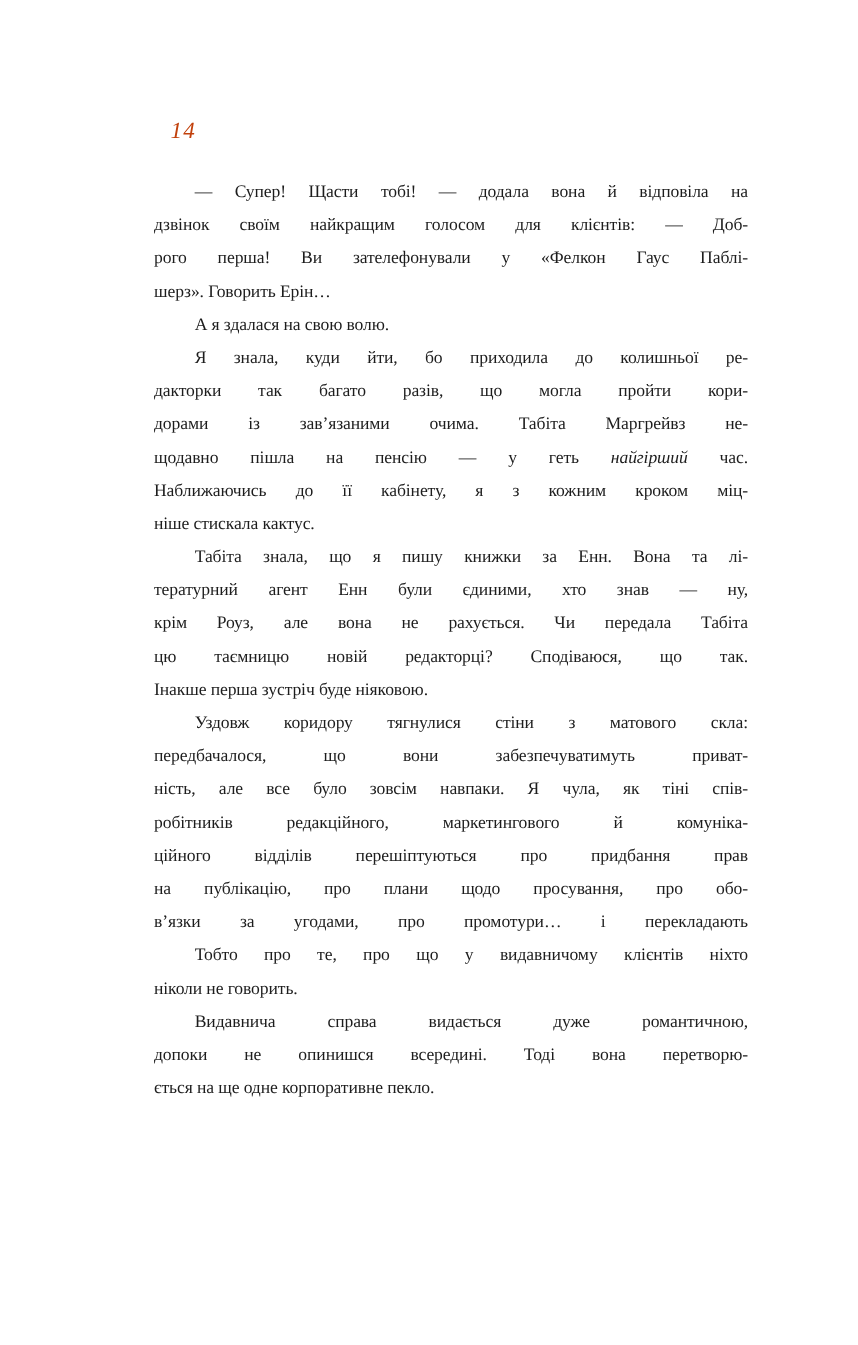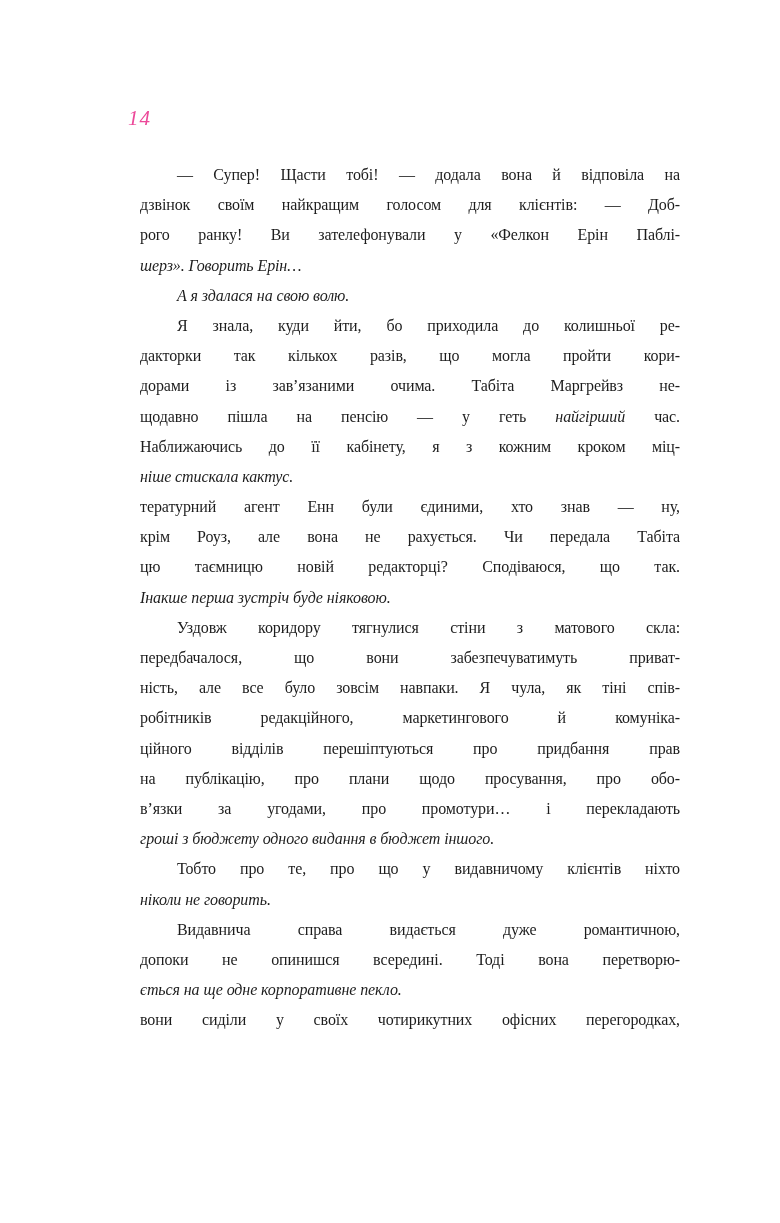--- a/index.html
+++ b/index.html
@@ -10,26 +10,26 @@
   .page {
     position: relative;
     width: 780px;
     height: 1223px;
     background: #ffffff;
     overflow: hidden;
     font-family: "Liberation Serif", "DejaVu Serif", serif;
   }
   .page-number {
     position: absolute;
-    left: 128px;
+    left: 155px;
     top: 106px;
     font-style: italic;
     font-size: 21px;
     line-height: 24px;
-    color: #ec4899;
+    color: #c2410c;
     letter-spacing: 1px;
   }
   .text-block {
     position: absolute;
     left: 140px;
     top: 160px;
     width: 540px;
     font-size: 16px;
     line-height: 30.2px;
     color: #1d1d1d;
@@ -40,55 +40,53 @@
     overflow: hidden;
     text-align: justify;
     text-align-last: justify;
     white-space: normal;
   }
   .line.indent {
     text-indent: 37px;
   }
   .line.para-end {
     text-align-last: left;
-    font-style: italic;
   }
   .line i {
     font-style: italic;
   }
 </style>
 </head>
 <body>
 
 <div class="page">
   <div class="page-number">14</div>
   <div class="text-block">
       <div class="line indent">— Супер! Щасти тобі! — додала вона й відповіла на</div>
       <div class="line">дзвінок своїм найкращим голосом для клієнтів: — Доб-</div>
-      <div class="line">рого ранку! Ви зателефонували у «Фелкон Ерін Паблі-</div>
+      <div class="line">рого перша! Ви зателефонували у «Фелкон Гаус Паблі-</div>
       <div class="line para-end">шерз». Говорить Ерін…</div>
       <div class="line indent para-end">А я здалася на свою волю.</div>
       <div class="line indent">Я знала, куди йти, бо приходила до колишньої ре-</div>
-      <div class="line">дакторки так кількох разів, що могла пройти кори-</div>
+      <div class="line">дакторки так багато разів, що могла пройти кори-</div>
       <div class="line">дорами із зав’язаними очима. Табіта Маргрейвз не-</div>
       <div class="line">щодавно пішла на пенсію — у геть <i>найгірший</i> час.</div>
       <div class="line">Наближаючись до її кабінету, я з кожним кроком міц-</div>
       <div class="line para-end">ніше стискала кактус.</div>
+      <div class="line indent">Табіта знала, що я пишу книжки за Енн. Вона та лі-</div>
       <div class="line">тературний агент Енн були єдиними, хто знав — ну,</div>
       <div class="line">крім Роуз, але вона не рахується. Чи передала Табіта</div>
       <div class="line">цю таємницю новій редакторці? Сподіваюся, що так.</div>
       <div class="line para-end">Інакше перша зустріч буде ніяковою.</div>
       <div class="line indent">Уздовж коридору тягнулися стіни з матового скла:</div>
       <div class="line">передбачалося, що вони забезпечуватимуть приват-</div>
       <div class="line">ність, але все було зовсім навпаки. Я чула, як тіні спів-</div>
       <div class="line">робітників редакційного, маркетингового й комуніка-</div>
       <div class="line">ційного відділів перешіптуються про придбання прав</div>
       <div class="line">на публікацію, про плани щодо просування, про обо-</div>
       <div class="line">в’язки за угодами, про промотури… і перекладають</div>
-      <div class="line para-end">гроші з бюджету одного видання в бюджет іншого.</div>
       <div class="line indent">Тобто про те, про що у видавничому клієнтів ніхто</div>
       <div class="line para-end">ніколи не говорить.</div>
       <div class="line indent">Видавнича справа видається дуже романтичною,</div>
       <div class="line">допоки не опинишся всередині. Тоді вона перетворю-</div>
       <div class="line para-end">ється на ще одне корпоративне пекло.</div>
-      <div class="line">вони сиділи у своїх чотирикутних офісних перегородках,</div>
     </div>
 </div>
 
 </body></html>

